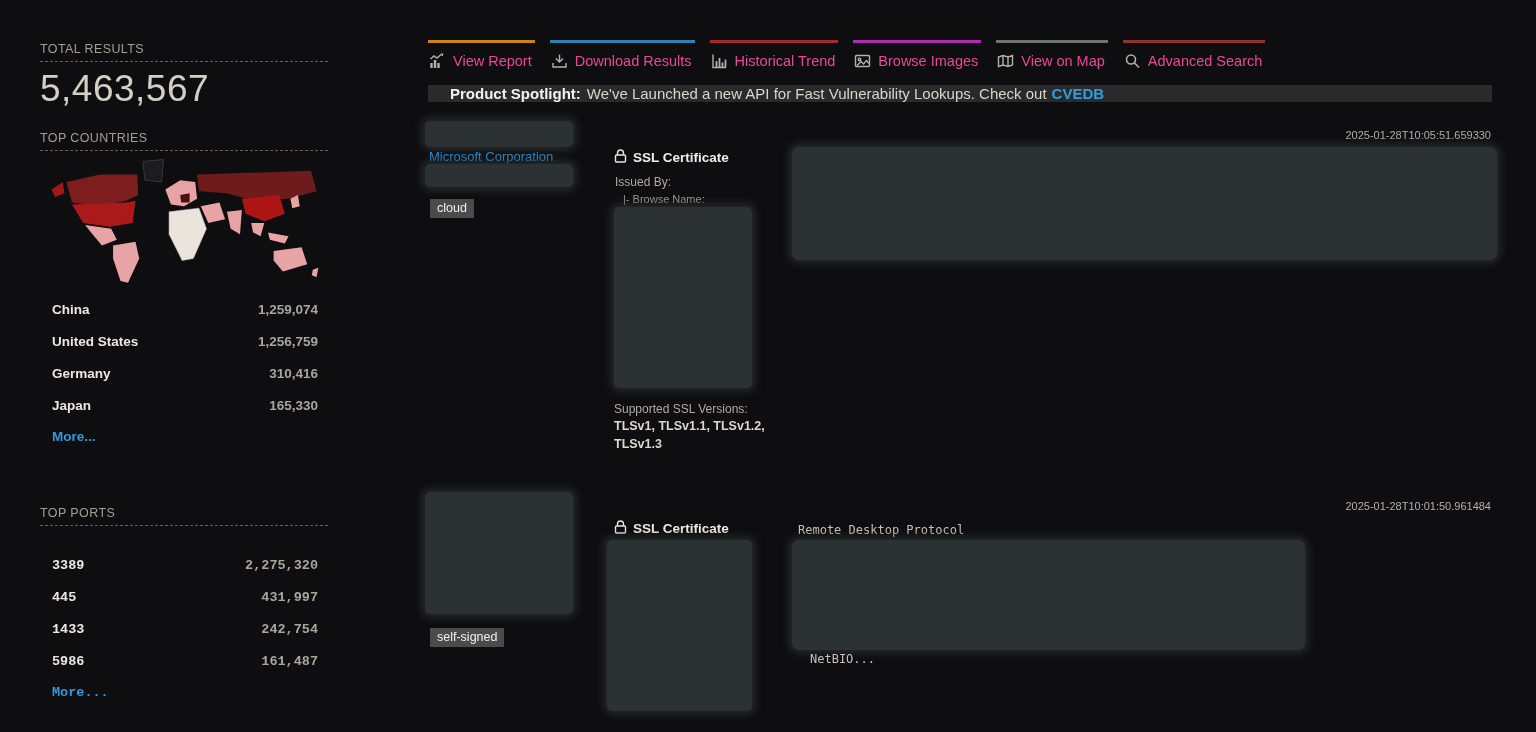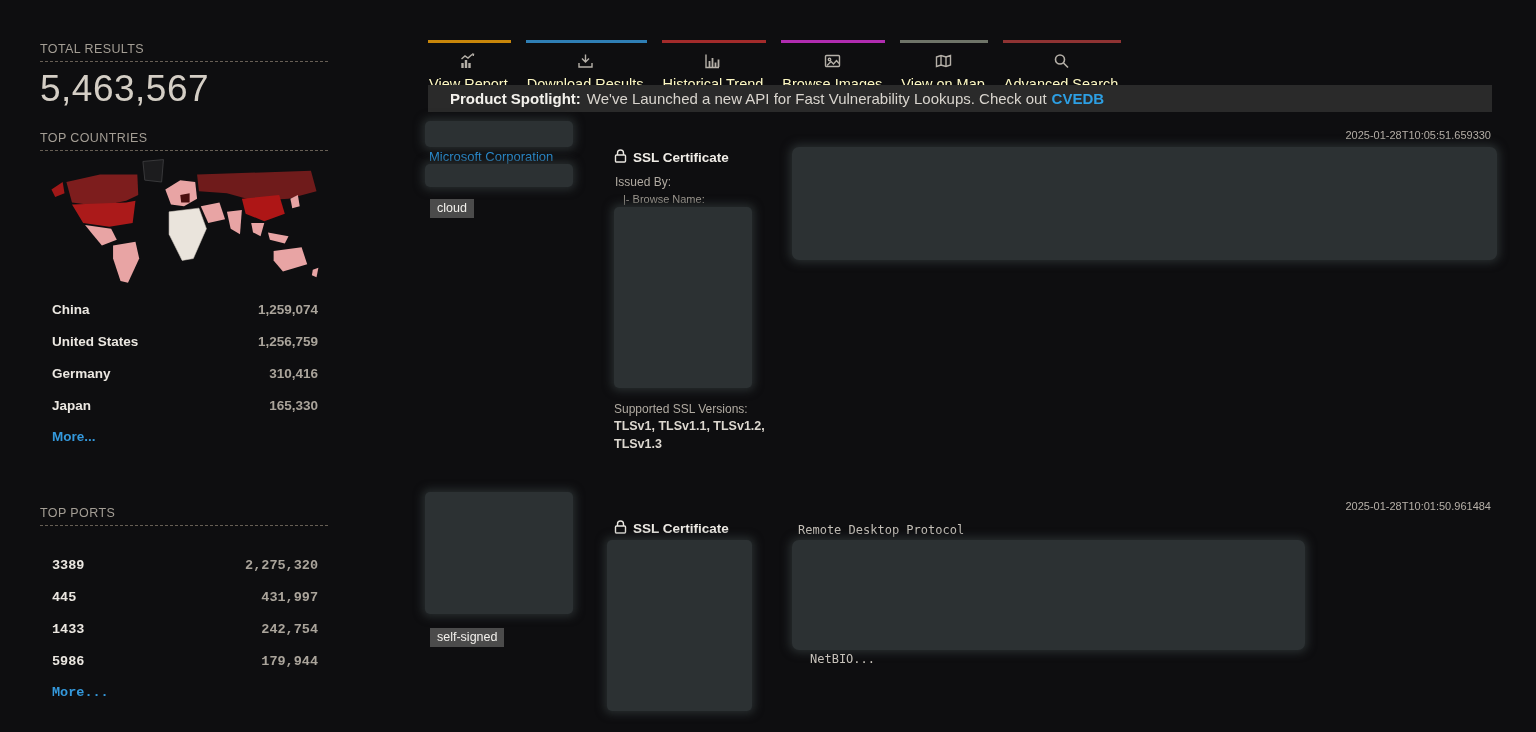--- a/index.html
+++ b/index.html
@@ -25,26 +25,26 @@
   .ports-list { top:552px;font-family:Liberation Mono, monospace; }
   .stat-row { display:flex; justify-content:space-between; align-items:baseline; height:32px; padding:6px 10px 0 12px; }
   .stat-name { font-size:13.5px; font-weight:bold; color:#ebe7e1; }
   .stat-value { font-size:13.5px; font-weight:bold; color:#aaa49b; }
   .more-link { display:inline-block; margin:5px 0 0 12px; font-size:13.5px; font-weight:bold; color:#3498db; cursor:pointer; text-decoration:none; }
   
   .tabbar { position:absolute; left:428px; top:40px; display:flex; gap:15px; }
   .tab {
     display:flex; align-items:center; gap:7px;
     border-top:3px solid #888; padding:10px 3px 8px 1px;
-    font-size:14.5px; color:#fef9c3; cursor:pointer; white-space:nowrap;flex-direction:column;
+    font-size:14.5px; color:#ec4899; cursor:pointer; white-space:nowrap;
   }
   .tab svg { display:block; }
   
   .banner {
-    position:absolute; left:428px; top:85px; width:1064px; height:27px;
+    position:absolute; left:428px; top:85px; width:1064px; height:17px;
     background:#2a2a2a; display:flex; align-items:center; padding-left:22px;
     font-size:15px; color:#d9d5ce;
   }
   .banner b { color:#f3f1ec; margin-right:6px; }
   .banner a { color:#2d9fe3; font-weight:bold; margin-left:5px; text-decoration:none; cursor:pointer; }
   
   .redact {
     position:absolute; background:#2c3133; border-radius:5px;
     box-shadow:0 0 9px 3px rgba(44,49,51,.85);
   }
@@ -139,21 +139,21 @@
     <div class="stat-row">
       <span class="stat-name">445</span>
       <span class="stat-value">431,997</span>
     </div>
     <div class="stat-row">
       <span class="stat-name">1433</span>
       <span class="stat-value">242,754</span>
     </div>
     <div class="stat-row">
       <span class="stat-name">5986</span>
-      <span class="stat-value">179,944</span>
+      <span class="stat-value">161,487</span>
     </div>
     <a class="more-link">More...</a>
   </div>
 </div>
 
 <div class="tabbar">
   <div class="tab" style="border-top-color: rgb(200, 134, 10);">
     <span>
       <svg width="17" height="16" viewBox="0 0 17 16" fill="none" stroke="#b5b0a8" stroke-width="1.4">
         <path d="M2.5,15 v-5 M6,15 v-8 M9.5,15 v-5" stroke-width="2.4"></path>

